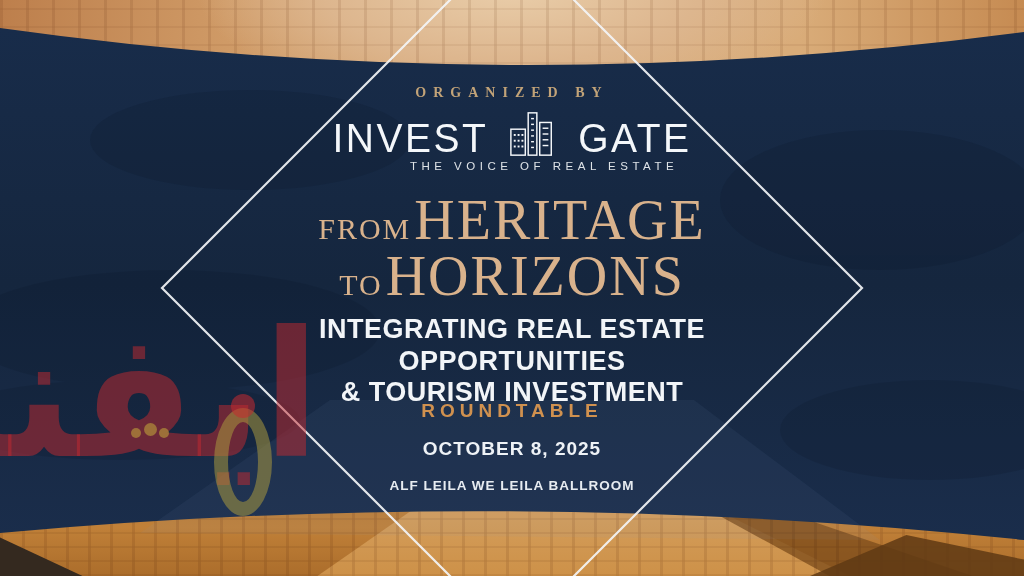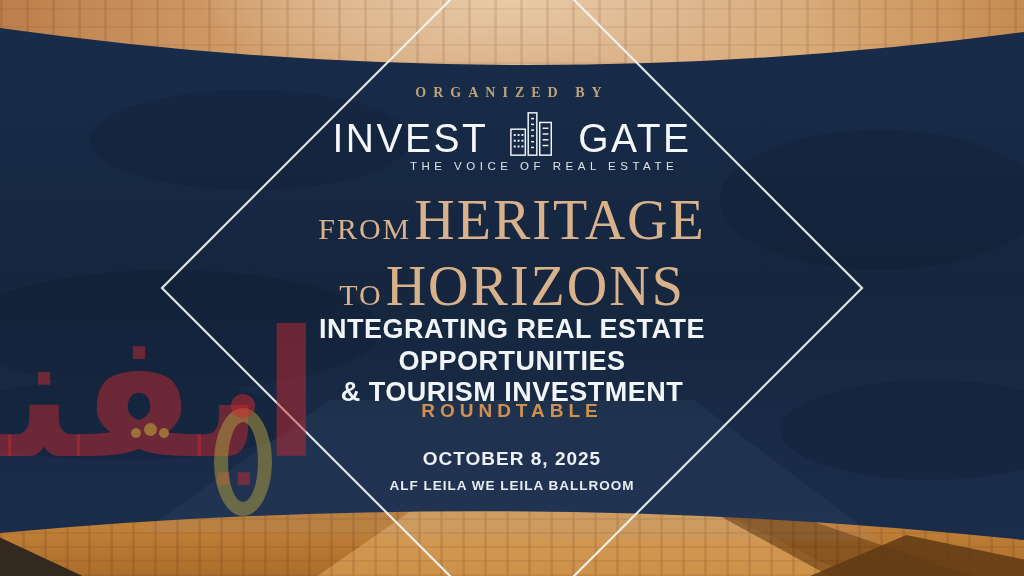--- a/index.html
+++ b/index.html
@@ -91,34 +91,34 @@
   .logo-icon{width:50px;height:48px;display:block;}
   .tagline{
     position:absolute;left:0;top:160px;width:1024px;
     font-size:11.5px;letter-spacing:4.5px;color:rgba(244,247,250,.9);padding-left:32px;
   }
   .title-block{
     position:absolute;left:0;top:192px;width:1024px;
     font-family:"Liberation Serif",serif;color:#d9b28c;
   }
   .title-line{display:flex;justify-content:center;align-items:baseline;gap:3px;line-height:1;}
-  .title-line + .title-line{margin-top:10px;}
+  .title-line + .title-line{margin-top:0;}
   .title-small{font-size:30px;letter-spacing:2px;}
   .title-large{font-size:56px;letter-spacing:2px;}
   .subtitle{
     position:absolute;left:0;top:314px;width:1024px;
     font-size:27px;font-weight:bold;line-height:1.17;color:#f2f5f8;letter-spacing:.5px;
   }
   .roundtable{
     position:absolute;left:0;top:400px;width:1024px;
     font-size:19px;font-weight:bold;letter-spacing:5px;color:#d0914f;
   }
   .date-line{
     position:absolute;left:0;top:438px;width:1024px;
-    font-size:19px;font-weight:bold;letter-spacing:1px;color:#eef2f6;margin-top:10px;
+    font-size:19px;font-weight:bold;letter-spacing:1px;color:#eef2f6;
   }
   .venue-line{
     position:absolute;left:0;top:458px;width:1024px;
     font-size:19px;font-weight:bold;letter-spacing:.5px;color:#eef2f6;
   }
   .hall-line{
     position:absolute;left:0;top:478px;width:1024px;
     font-size:13.5px;font-weight:bold;letter-spacing:1px;color:#e7ecf1;
   }
 </style>

